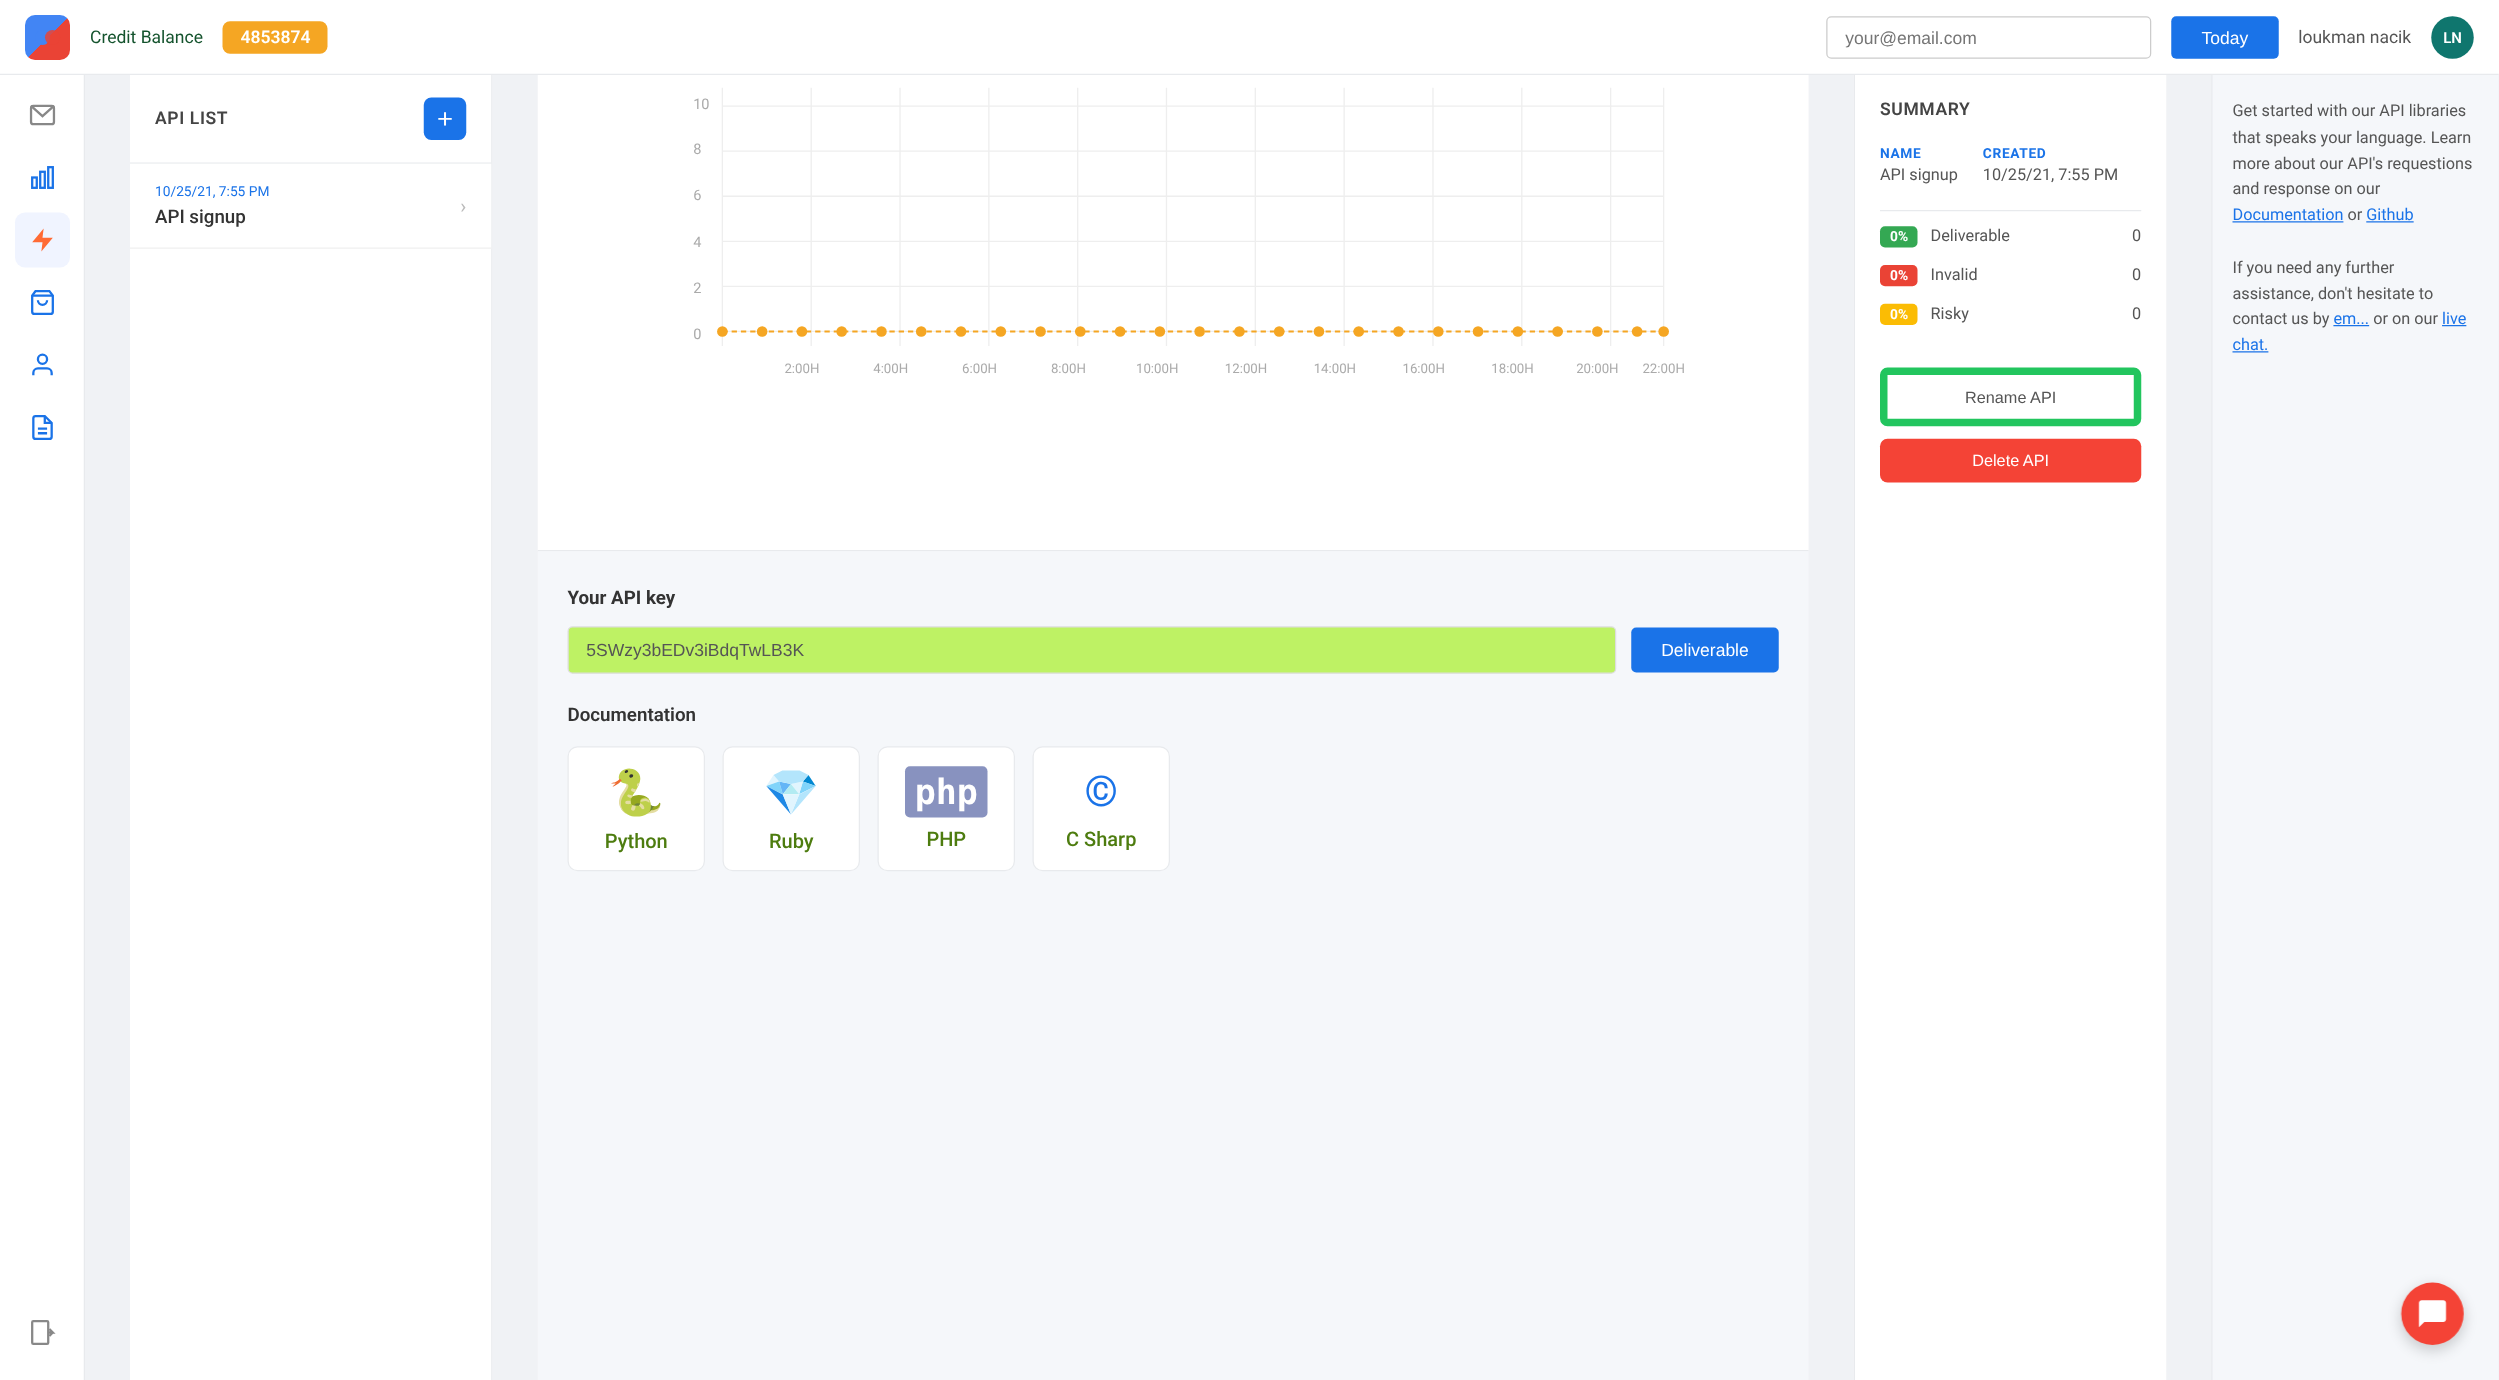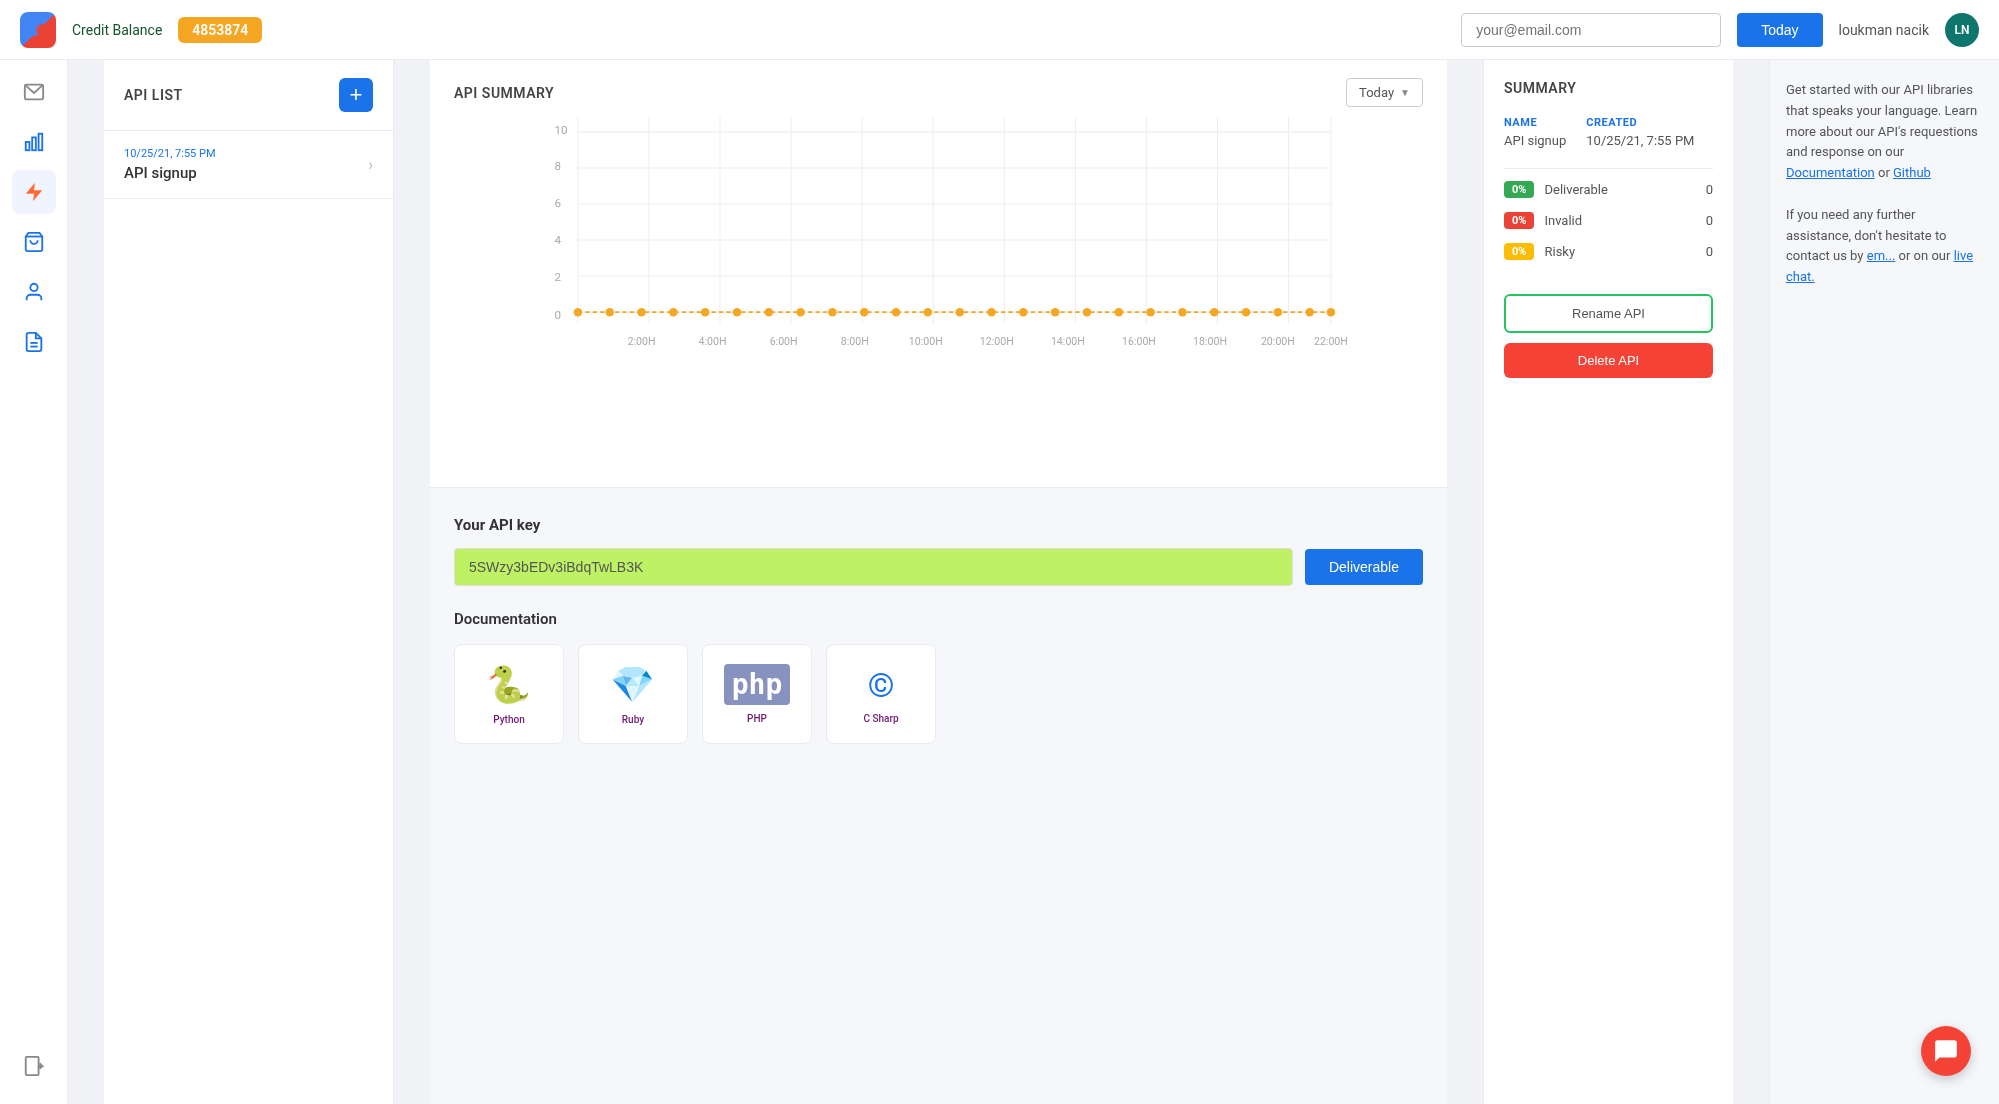--- a/index.html
+++ b/index.html
@@ -55,38 +55,38 @@
 
     
     .api-key-section { background: #f5f7fa; padding: 28px 24px; flex: 1; }
     .api-key-title { font-size: 15px; font-weight: 700; color: #333; margin-bottom: 14px; }
     .api-key-row { display: flex; gap: 12px; align-items: center; margin-bottom: 24px; }
     .api-key-input { flex: 1; border: 1px solid #ddd; border-radius: 4px; padding: 10px 14px; font-size: 14px; color: #555; background: #bef264; outline: none; }
     .regenerate-btn { background: #1a73e8; color: white; border: none; padding: 10px 24px; border-radius: 4px; font-size: 14px; cursor: pointer; font-weight: 500; white-space: nowrap; }
     .docs-title { font-size: 15px; font-weight: 600; color: #333; margin-bottom: 16px; }
     .lang-cards { display: flex; gap: 14px; }
     .lang-card { background: #fff; border: 1px solid #e8eaed; border-radius: 8px; width: 110px; height: 100px; display: flex; flex-direction: column; align-items: center; justify-content: center; gap: 8px; cursor: pointer; }
-    .lang-label { font-size: 10px; color: #701a75; font-weight: 500; }
+    .lang-label { font-size: 16px; color: #4d7c0f; font-weight: 500; }
 
     
     .snapshot-panel { width: 250px; background: #fff; border-left: 1px solid #e8eaed; flex-shrink: 0; padding: 20px; overflow-y: auto; }
     .snapshot-title { font-size: 14px; font-weight: 600; color: #444; letter-spacing: 0.5px; margin-bottom: 20px; }
     .snapshot-meta { display: flex; gap: 20px; margin-bottom: 20px; }
     .snapshot-meta-col {}
     .snapshot-meta-label { font-size: 11px; font-weight: 700; color: #1a73e8; text-transform: uppercase; letter-spacing: 0.5px; margin-bottom: 4px; }
     .snapshot-meta-value { font-size: 13px; color: #555; }
     .snapshot-divider { border: none; border-top: 1px solid #e8eaed; margin: 12px 0; }
     .snapshot-stat-row { display: flex; align-items: center; gap: 10px; margin-bottom: 14px; }
     .stat-badge { padding: 2px 8px; border-radius: 4px; font-size: 11px; font-weight: 700; color: white; }
     .stat-badge.green { background: #34a853; }
     .stat-badge.red { background: #ea4335; }
     .stat-badge.yellow { background: #fbbc04; }
     .stat-label { flex: 1; font-size: 13px; color: #555; }
     .stat-value { font-size: 13px; color: #555; }
-    .rename-btn { width: 100%; border: 2px solid #22c55e; background: #fff; color: #555; padding: 10px; border-radius: 6px; font-size: 13px; cursor: pointer; margin-bottom: 10px; margin-top: 20px; }
+    .rename-btn { width: 100%; border: 6px solid #22c55e; background: #fff; color: #555; padding: 10px; border-radius: 6px; font-size: 13px; cursor: pointer; margin-bottom: 10px; margin-top: 20px; }
     .delete-btn { width: 100%; background: #f44336; color: white; border: none; padding: 10px; border-radius: 6px; font-size: 13px; cursor: pointer; font-weight: 500; }
 
     
     .right-info-panel { width: 230px; background: #f5f7fa; border-left: 1px solid #e8eaed; flex-shrink: 0; padding: 20px 16px; font-size: 13px; color: #555; line-height: 1.6; }
     .right-info-panel a { color: #1a73e8; text-decoration: underline; }
 
     
     .chat-bubble { position: fixed; bottom: 28px; right: 28px; width: 50px; height: 50px; background: #f44336; border-radius: 50%; display: flex; align-items: center; justify-content: center; color: white; font-size: 22px; cursor: pointer; box-shadow: 0 4px 12px rgba(0,0,0,0.2); }
   </style>
 </head>
@@ -168,27 +168,20 @@
         <div class="api-item-date">10/25/21, 7:55 PM</div>
         <div class="api-item-name">API signup</div>
       </div>
       <span class="api-item-chevron">›</span>
     </div>
   </div>
 
   <div class="main-content">
 
     <div class="api-summary-section">
-      <div class="api-summary-header">
-        <span class="api-summary-title">API SUMMARY</span>
-        <div class="today-dropdown">
-          <span>Today</span>
-          <span class="today-dropdown-arrow">▼</span>
-        </div>
-      </div>
       <div class="chart-container">
         <svg class="chart-svg" viewBox="0 0 760 330">
 
           <text x="18" y="16" font-size="11" fill="#aaa">10</text>
           <text x="18" y="50" font-size="11" fill="#aaa">8</text>
           <text x="18" y="85" font-size="11" fill="#aaa">6</text>
           <text x="18" y="120" font-size="11" fill="#aaa">4</text>
           <text x="18" y="155" font-size="11" fill="#aaa">2</text>
           <text x="18" y="190" font-size="11" fill="#aaa">0</text>
 

